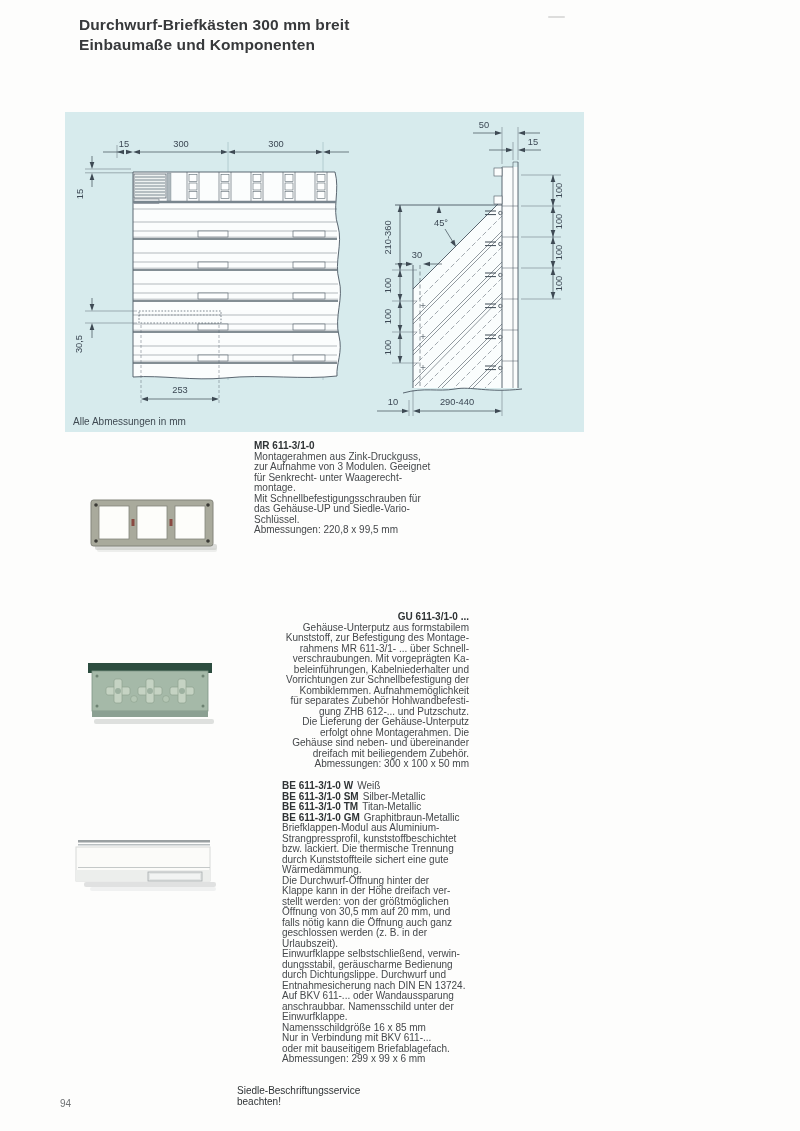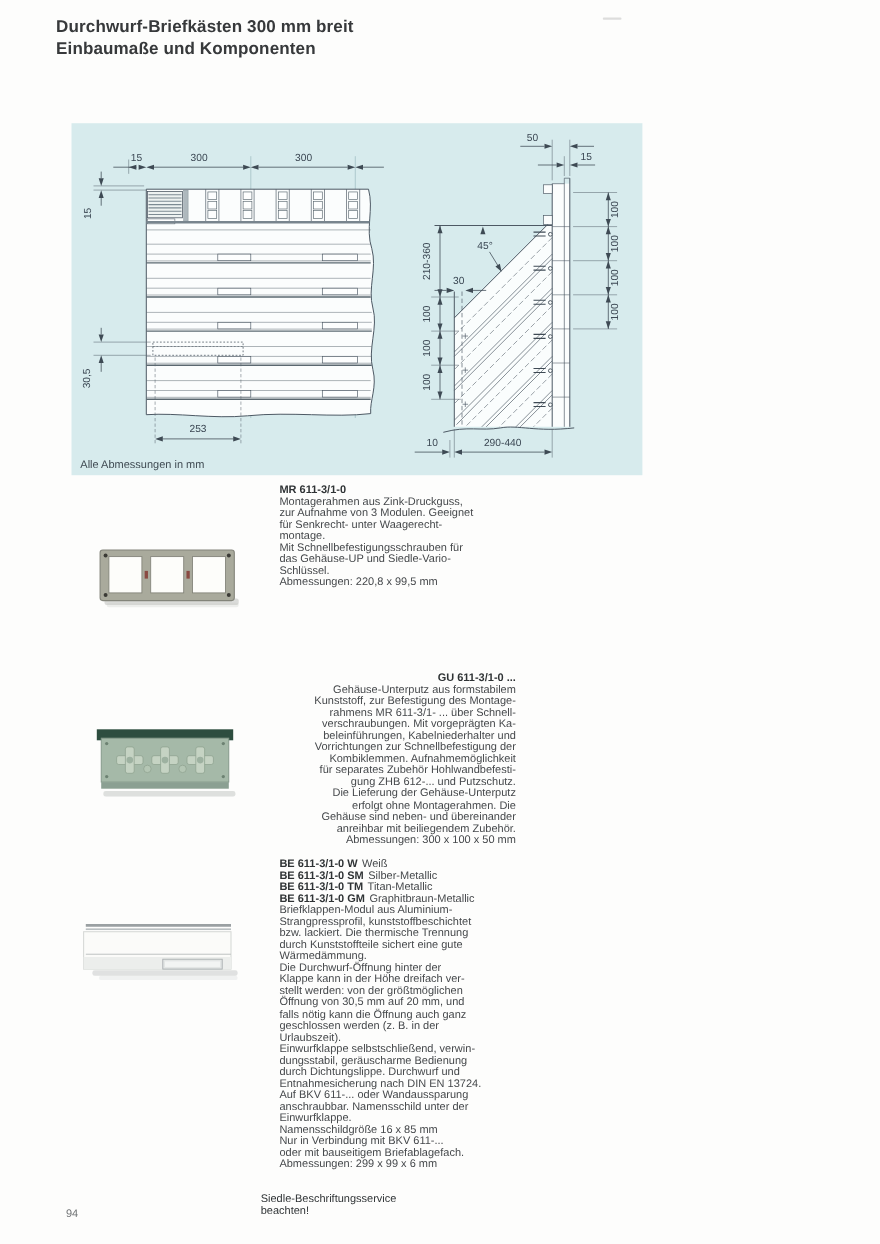--- a/index.html
+++ b/index.html
@@ -4,21 +4,21 @@
 <style>
   html,body{margin:0;padding:0;}
   body{
     width:800px;height:1131px;position:relative;overflow:hidden;
     background:#fdfdfc;
     font-family:"Liberation Sans", sans-serif;
     color:#45484b;
   }
   .abs{position:absolute;}
   #title{
-    left:51px;top:15px;
+    left:79px;top:15px;
     font-size:15.5px;font-weight:bold;line-height:20px;
     color:#37393b;letter-spacing:.1px;
   }
   #page-mark{left:548px;top:16px;width:17px;height:2px;background:#cfcfcf;opacity:.7;border-radius:1px;}
   #drawing-panel{
     left:65px;top:112px;width:519px;height:320px;
     background:#d7ebed;
   }
   svg text{
     font-family:"Liberation Sans", sans-serif;
@@ -443,25 +443,25 @@
   <div>rahmens MR 611-3/1- ... über Schnell-</div>
   <div>verschraubungen. Mit vorgeprägten Ka-</div>
   <div>beleinführungen, Kabelniederhalter und</div>
   <div>Vorrichtungen zur Schnellbefestigung der</div>
   <div>Kombiklemmen. Aufnahmemöglichkeit</div>
   <div>für separates Zubehör Hohlwandbefesti-</div>
   <div>gung ZHB 612-... und Putzschutz.</div>
   <div>Die Lieferung der Gehäuse-Unterputz</div>
   <div>erfolgt ohne Montagerahmen. Die</div>
   <div>Gehäuse sind neben- und übereinander</div>
-  <div>anreihbar mit beiliegendem Zubehör.</div>
+  <div>dreifach mit beiliegendem Zubehör.</div>
   <div>Abmessungen: 300 x 100 x 50 mm</div>
 </section>
 
-<section class="prod" style="top:781px;">
+<section class="prod" style="top:781px;margin-left:28px;">
   <div><span class="vcode">BE 611-3/1-0 W</span><span>Weiß</span></div>
   <div><span class="vcode">BE 611-3/1-0 SM</span><span>Silber-Metallic</span></div>
   <div><span class="vcode">BE 611-3/1-0 TM</span><span>Titan-Metallic</span></div>
   <div><span class="vcode">BE 611-3/1-0 GM</span><span>Graphitbraun-Metallic</span></div>
   <div>Briefklappen-Modul aus Aluminium-</div>
   <div>Strangpressprofil, kunststoffbeschichtet</div>
   <div>bzw. lackiert. Die thermische Trennung</div>
   <div>durch Kunststoffteile sichert eine gute</div>
   <div>Wärmedämmung.</div>
   <div>Die Durchwurf-Öffnung hinter der</div>

